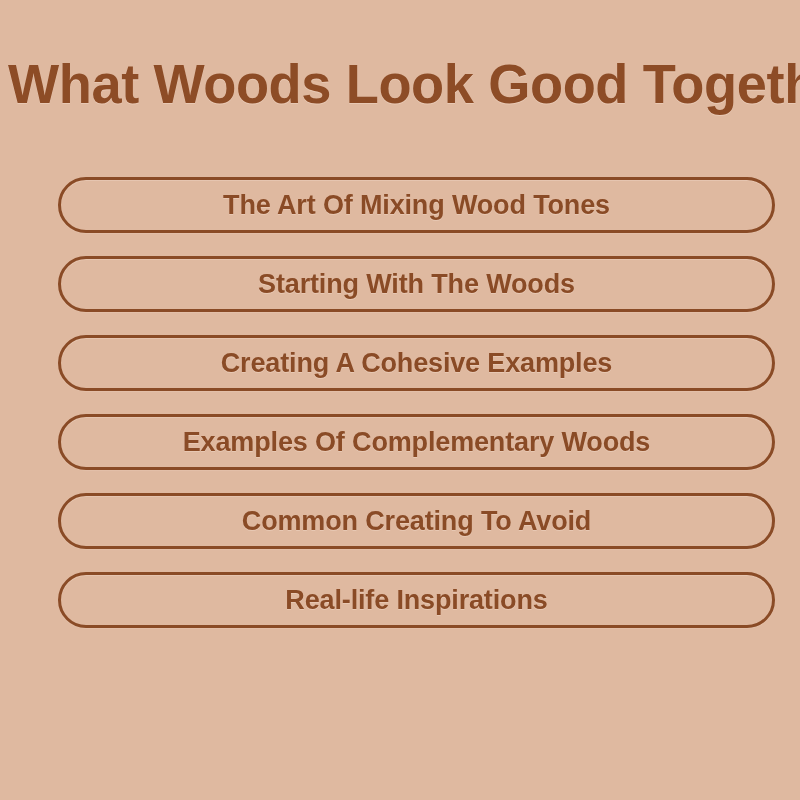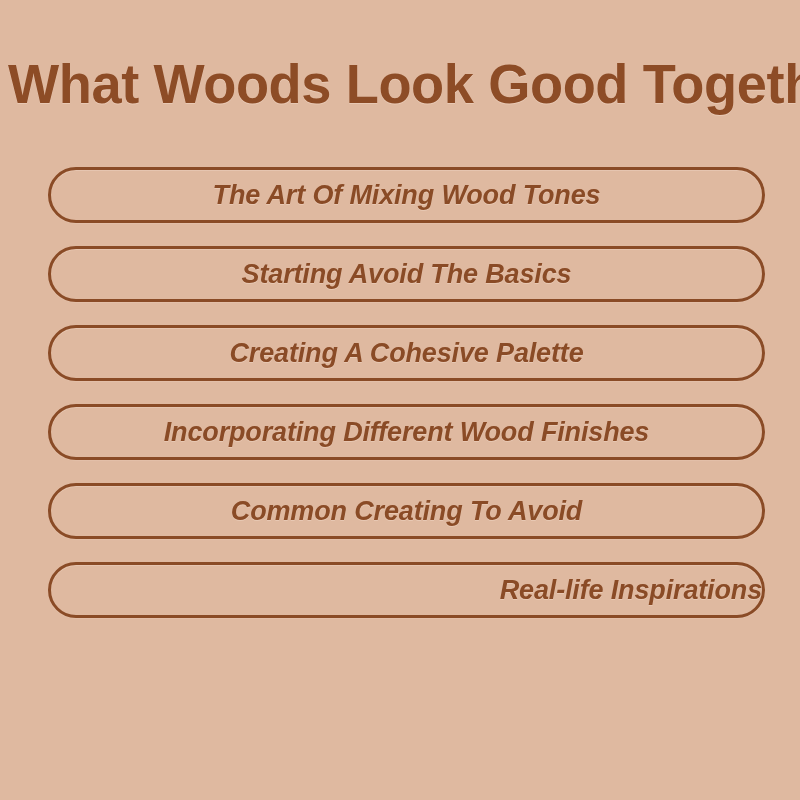--- a/index.html
+++ b/index.html
@@ -51,43 +51,41 @@
     transform-origin: center center;
     text-shadow: 0 1px 0 rgba(255,240,230,0.30);
   }
 
   
   .pill-list {
     position: absolute;
     left: 42px;
     top: 161px;
     width: 717px;
-    margin: 6px;
+    margin: 16px;
     padding: 0;
     list-style: none;
-    font-style: italic;
   }
   .pill {
     position: relative;
     box-sizing: border-box;
     width: 717px;
     height: 56px;
     margin: 0 0 23px 0;
     border: 3px solid #8a4b26;
     border-radius: 28px;
     background: transparent;
     display: flex;
     align-items: center;
     justify-content: center;
     box-shadow: 0 1px 0 rgba(255,240,230,0.22) inset,
                 0 1px 1px rgba(255,240,230,0.14);
   }
   .pill:last-child {
     margin-bottom: 0;
-    justify-content: flex-end;
   }
   .pill-label {
     display: block;
     font-family: "Liberation Sans", "DejaVu Sans", sans-serif;
     font-size: 27px;
     font-weight: bold;
     letter-spacing: -0.15px;
     color: #8a4b26;
     text-align: center;
     white-space: nowrap;
@@ -102,27 +100,27 @@
 
   <div class="title-wrap">
     <h1 class="page-title">What Woods Look Good Together</h1>
   </div>
 
   <ul class="pill-list">
     <li class="pill">
       <span class="pill-label">The Art Of Mixing Wood Tones</span>
     </li>
     <li class="pill">
-      <span class="pill-label">Starting Avoid The Basics</span>
+      <span class="pill-label">Starting With The Woods</span>
     </li>
     <li class="pill">
-      <span class="pill-label">Creating A Cohesive Palette</span>
+      <span class="pill-label">Creating A Cohesive Examples</span>
     </li>
     <li class="pill">
-      <span class="pill-label">Incorporating Different Wood Finishes</span>
+      <span class="pill-label">Examples Of Complementary Woods</span>
     </li>
     <li class="pill">
       <span class="pill-label">Common Creating To Avoid</span>
     </li>
     <li class="pill">
       <span class="pill-label">Real-life Inspirations</span>
     </li>
   </ul>
 
 </div>

